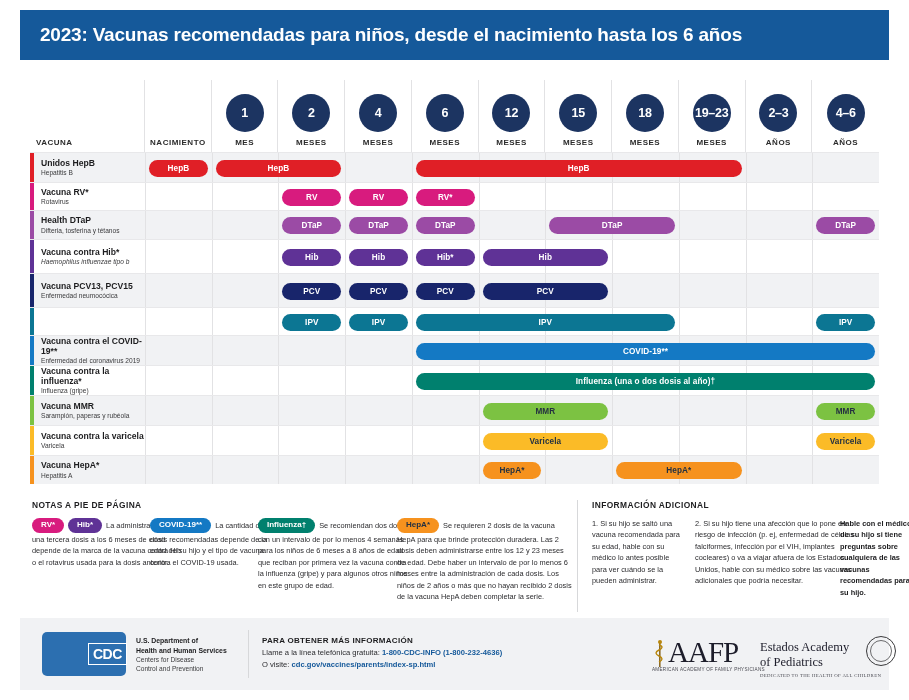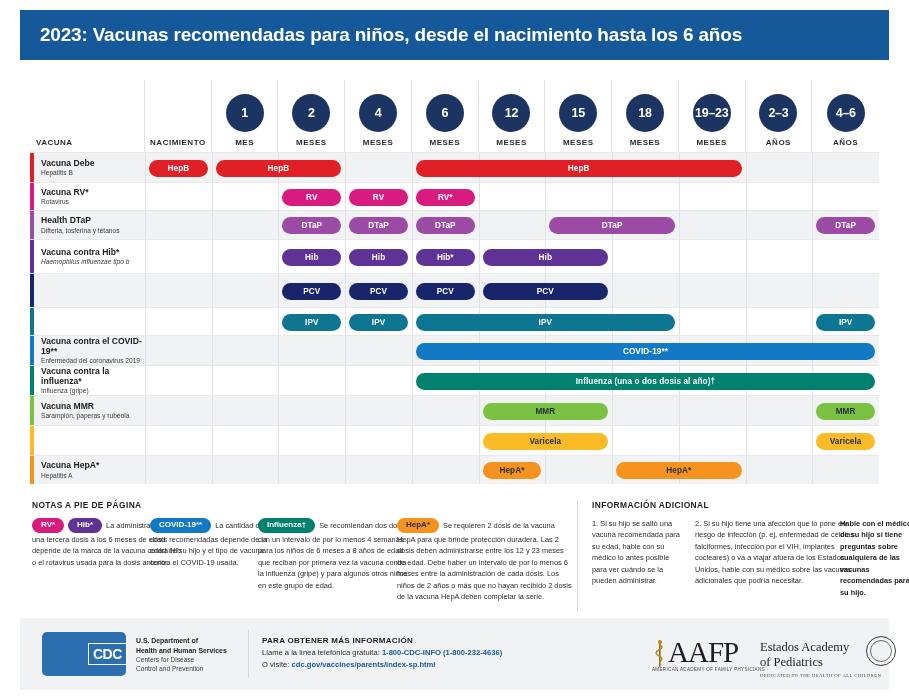--- a/index.html
+++ b/index.html
@@ -167,21 +167,21 @@
           </div>
           <div class="hcell last" style="left: 782.273px; width: 66.7273px; align-items: center;">
             <div class="circ">4–6</div>
             <div class="hlbl">AÑOS</div>
           </div>
         </div>
       <div class="rows" id="rows">
           <div class="row alt" style="height: 30px;">
             <div class="stripe" style="background: rgb(224, 31, 38);"></div>
             <div class="rowlabel">
-              <div class="rl-main">Vacuna Debe</div>
+              <div class="rl-main">Unidos HepB</div>
               <div class="rl-sub">Hepatitis B</div>
             </div>
             <div class="vline" style="left: 115px;"></div>
             <div class="vline" style="left: 181.727px;"></div>
             <div class="vline" style="left: 248.455px;"></div>
             <div class="vline" style="left: 315.182px;"></div>
             <div class="vline" style="left: 381.909px;"></div>
             <div class="vline" style="left: 448.636px;"></div>
             <div class="vline" style="left: 515.364px;"></div>
             <div class="vline" style="left: 582.091px;"></div>
@@ -253,20 +253,24 @@
             <div class="vline" style="left: 648.818px;"></div>
             <div class="vline" style="left: 715.545px;"></div>
             <div class="vline" style="left: 782.273px;"></div>
             <div class="bar" style="left: 252.455px; width: 58.7273px; top: 8.5px; background: rgb(95, 50, 150);">Hib</div>
             <div class="bar" style="left: 319.182px; width: 58.7273px; top: 8.5px; background: rgb(95, 50, 150);">Hib</div>
             <div class="bar" style="left: 385.909px; width: 58.7273px; top: 8.5px; background: rgb(95, 50, 150);">Hib*</div>
             <div class="bar" style="left: 452.636px; width: 125.455px; top: 8.5px; background: rgb(95, 50, 150);">Hib</div>
           </div>
           <div class="row alt" style="height: 34px;">
             <div class="stripe" style="background: rgb(24, 37, 107);"></div>
+            <div class="rowlabel">
+              <div class="rl-main">Vacuna PCV13, PCV15</div>
+              <div class="rl-sub">Enfermedad neumocócica</div>
+            </div>
             <div class="vline" style="left: 115px;"></div>
             <div class="vline" style="left: 181.727px;"></div>
             <div class="vline" style="left: 248.455px;"></div>
             <div class="vline" style="left: 315.182px;"></div>
             <div class="vline" style="left: 381.909px;"></div>
             <div class="vline" style="left: 448.636px;"></div>
             <div class="vline" style="left: 515.364px;"></div>
             <div class="vline" style="left: 582.091px;"></div>
             <div class="vline" style="left: 648.818px;"></div>
             <div class="vline" style="left: 715.545px;"></div>
@@ -347,20 +351,24 @@
             <div class="vline" style="left: 515.364px;"></div>
             <div class="vline" style="left: 582.091px;"></div>
             <div class="vline" style="left: 648.818px;"></div>
             <div class="vline" style="left: 715.545px;"></div>
             <div class="vline" style="left: 782.273px;"></div>
             <div class="bar dark" style="left: 452.636px; width: 125.455px; top: 6.5px; background: rgb(124, 194, 66);">MMR</div>
             <div class="bar dark" style="left: 786.273px; width: 58.7273px; top: 6.5px; background: rgb(124, 194, 66);">MMR</div>
           </div>
           <div class="row" style="height: 30px;">
             <div class="stripe" style="background: rgb(251, 187, 39);"></div>
+            <div class="rowlabel">
+              <div class="rl-main">Vacuna contra la varicela</div>
+              <div class="rl-sub">Varicela</div>
+            </div>
             <div class="vline" style="left: 115px;"></div>
             <div class="vline" style="left: 181.727px;"></div>
             <div class="vline" style="left: 248.455px;"></div>
             <div class="vline" style="left: 315.182px;"></div>
             <div class="vline" style="left: 381.909px;"></div>
             <div class="vline" style="left: 448.636px;"></div>
             <div class="vline" style="left: 515.364px;"></div>
             <div class="vline" style="left: 582.091px;"></div>
             <div class="vline" style="left: 648.818px;"></div>
             <div class="vline" style="left: 715.545px;"></div>

